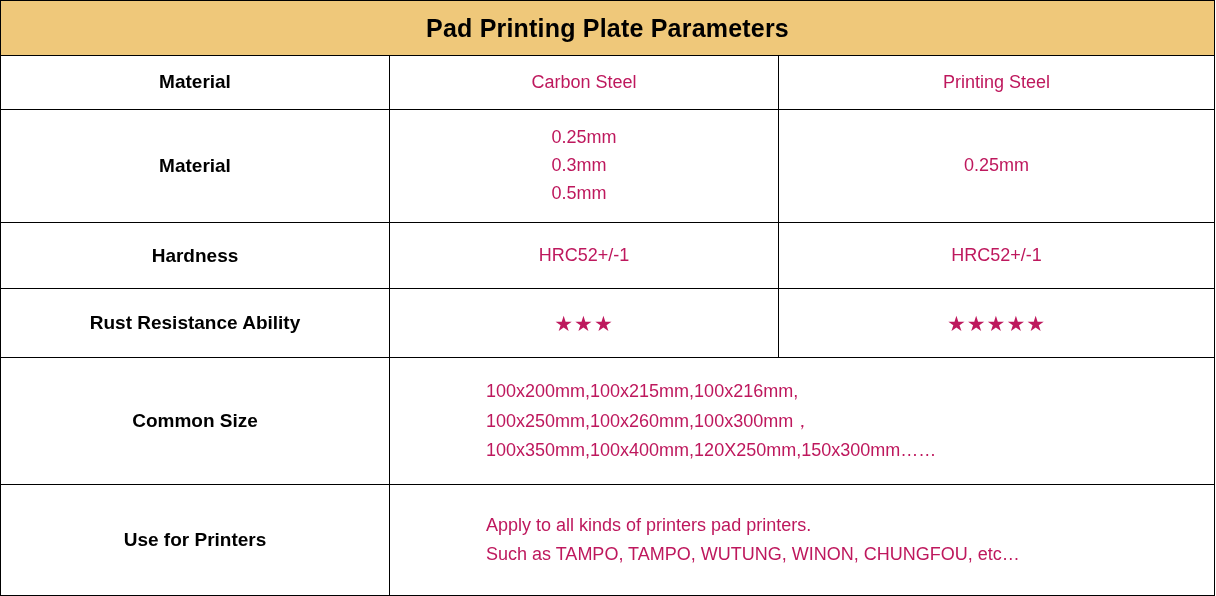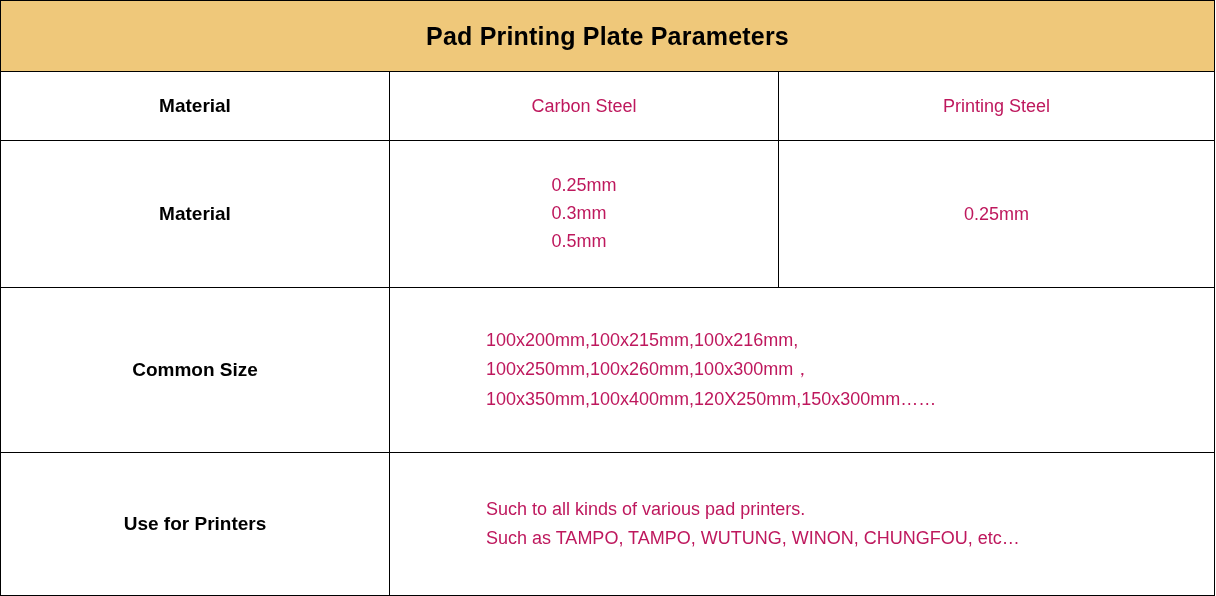--- a/index.html
+++ b/index.html
@@ -108,34 +108,44 @@
         <td class="label-cell">Material</td>
         <td class="value-cell">
           <span class="multiline">
             <div>0.25mm</div>
             <div>0.3mm</div>
             <div>0.5mm</div>
           </span>
         </td>
         <td class="value-cell">0.25mm</td>
       </tr>
+      <tr class="row-hardness">
+        <td class="label-cell">Hardness</td>
+        <td class="value-cell">HRC52+/-1</td>
+        <td class="value-cell">HRC52+/-1</td>
+      </tr>
+      <tr class="row-rust">
+        <td class="label-cell">Rust Resistance Ability</td>
+        <td class="value-cell stars">★★★</td>
+        <td class="value-cell stars">★★★★★</td>
+      </tr>
       <tr class="row-size">
         <td class="label-cell">Common Size</td>
         <td class="value-cell left" colspan="2">
           <span class="multiline size-lines">
             <div>100x200mm,100x215mm,100x216mm,</div>
             <div>100x250mm,100x260mm,100x300mm，</div>
             <div>100x350mm,100x400mm,120X250mm,150x300mm……</div>
           </span>
         </td>
       </tr>
       <tr class="row-use">
         <td class="label-cell">Use for Printers</td>
         <td class="value-cell left" colspan="2">
           <span class="multiline use-lines">
-            <div>Such to all kinds of various pad printers.</div>
+            <div>Apply to all kinds of printers pad printers.</div>
             <div>Such as TAMPO, TAMPO, WUTUNG, WINON, CHUNGFOU, etc…</div>
           </span>
         </td>
       </tr>
     </tbody>
   </table>
 </div>
 
 </body></html>

